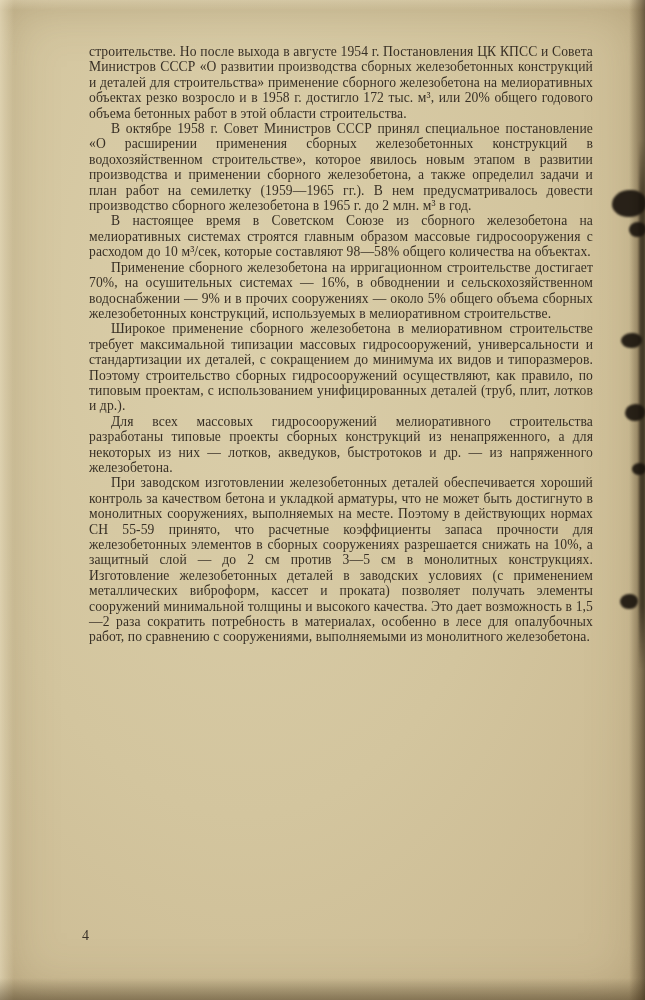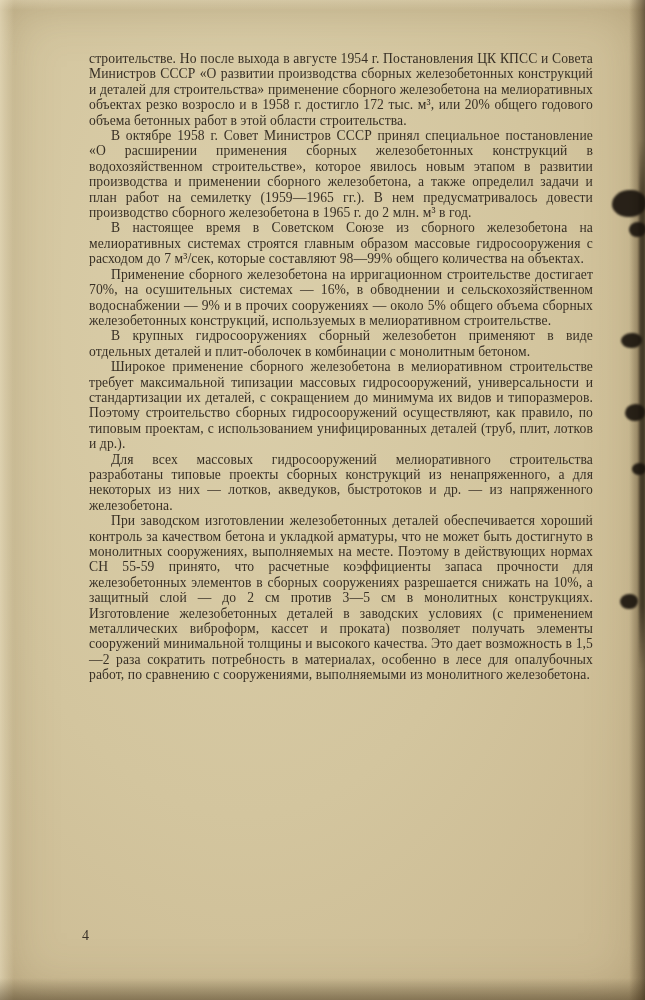--- a/index.html
+++ b/index.html
@@ -50,21 +50,21 @@
   .right-streak {
     position: absolute;
     left: 639px; top: 140px;
     width: 6px; height: 530px;
     background: linear-gradient(to bottom, rgba(25,18,8,0), rgba(25,18,8,0.55) 12%, rgba(25,18,8,0.55) 88%, rgba(25,18,8,0));
     filter: blur(1px);
   }
   .text-block {
     position: absolute;
     left: 89px;
-    top: 51px;
+    top: 44px;
     width: 504px;
     font-size: 13.6px;
     line-height: 15.4px;
     color: #372f25;
     text-align: justify;
     letter-spacing: 0.1px;
   }
   .para {
     margin: 0;
     text-indent: 22px;
@@ -88,23 +88,22 @@
   }
 </style>
 </head>
 <body>
 
 <div class="page">
 
   <div class="text-block">
     <p class="para no-indent">строительстве. Но после  выхода в августе 1954 г. Постановления ЦК КПСС и Совета Министров СССР «О развитии производства  сборных железобетонных конструкций и деталей для строительства» применение сборного железобетона на мелиоративных объектах резко возросло и в 1958 г. достигло 172 тыс. м³, или 20% общего годового объема бетонных работ в этой области строительства.</p>
     <p class="para">В октябре 1958 г. Совет Министров СССР принял специальное постановление «О расширении применения сборных железобетонных конструкций в водохозяйственном строительстве», которое явилось новым этапом в развитии производства и применении сборного железобетона, а также определил задачи и план работ на семилетку (1959—1965 гг.). В нем предусматривалось довести производство сборного железобетона в 1965 г. до 2 млн. м³ в год.</p>
-    <p class="para">В настоящее время в Советском Союзе из сборного железобетона на мелиоративных системах строятся главным образом массовые гидросооружения с расходом до 7 м³/сек, которые составляют 98—99% общего количества на объектах.</p>
+    <p class="para">В настоящее время в Советском Союзе из сборного железобетона на мелиоративных системах строятся главным образом массовые гидросооружения с расходом до 10 м³/сек, которые составляют 98—58% общего количества на объектах.</p>
     <p class="para">Применение сборного железобетона на ирригационном строительстве достигает  70%, на осушительных  системах — 16%, в обводнении и сельскохозяйственном водоснабжении — 9% и в прочих сооружениях — около 5% общего объема сборных железобетонных конструкций, используемых в мелиоративном строительстве.</p>
-    <p class="para">В крупных гидросооружениях сборный железобетон применяют в виде отдельных  деталей и плит-оболочек  в комбинации  с монолитным бетоном.</p>
     <p class="para">Широкое  применение  сборного железобетона  в мелиоративном строительстве требует максимальной типизации массовых гидросооружений, универсальности и стандартизации их деталей, с сокращением до минимума их видов и типоразмеров.  Поэтому  строительство  сборных гидросооружений осуществляют, как правило, по типовым проектам, с использованием унифицированных деталей (труб, плит, лотков и др.).</p>
     <p class="para">Для всех массовых гидросооружений мелиоративного строительства разработаны типовые проекты сборных конструкций из ненапряженного, а для некоторых из них — лотков, акведуков, быстротоков и др. — из напряженного железобетона.</p>
     <p class="para">При заводском изготовлении  железобетонных деталей  обеспечивается хороший контроль за качеством бетона и укладкой арматуры, что не может быть достигнуто в монолитных сооружениях, выполняемых на месте. Поэтому в действующих нормах СН 55-59 принято, что расчетные коэффициенты запаса прочности для железобетонных элементов в сборных сооружениях разрешается снижать на 10%, а защитный слой — до 2 см против 3—5 см в монолитных конструкциях. Изготовление железобетонных деталей в заводских условиях (с применением металлических виброформ, кассет и проката) позволяет получать элементы сооружений минимальной  толщины  и высокого  качества.  Это  дает  возможность в 1,5—2 раза сократить потребность в материалах, особенно в лесе для опалубочных работ, по сравнению с сооружениями,  выполняемыми  из монолитного железобетона.</p>
   </div>
 
   <div class="page-number">4</div>
 
   <div class="edge-top"></div>
   <div class="edge-left"></div>
   <div class="edge-right"></div>

